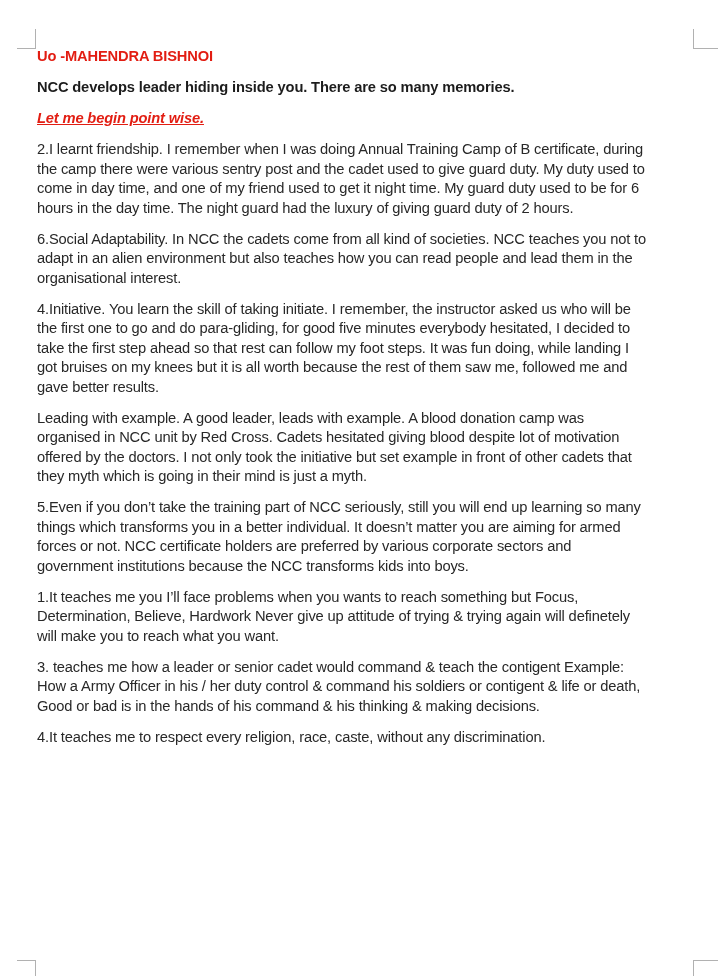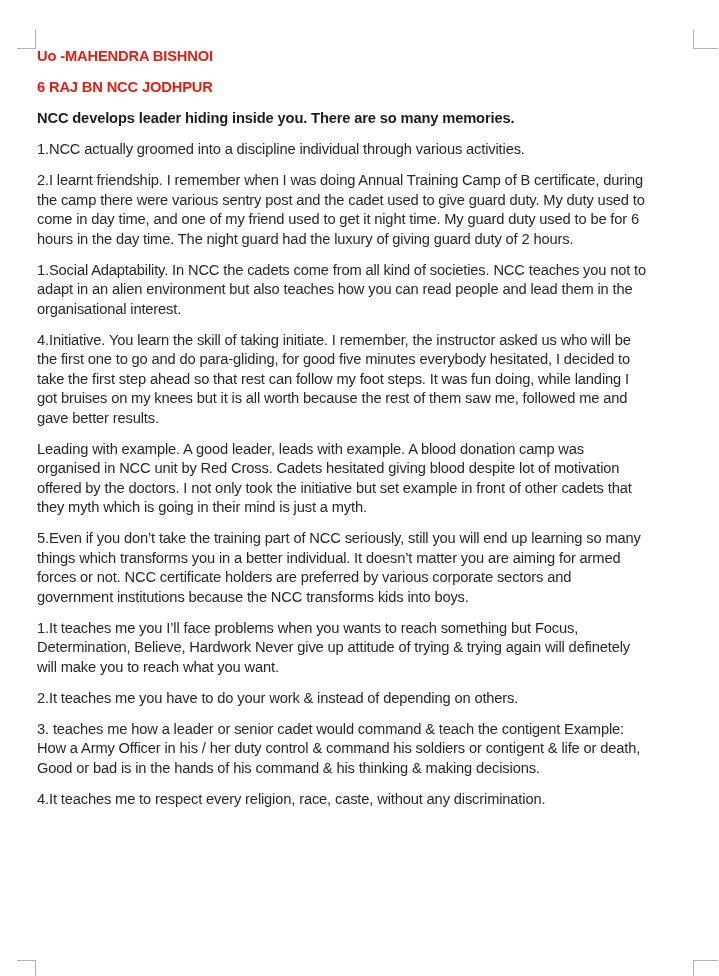--- a/index.html
+++ b/index.html
@@ -84,46 +84,44 @@
 
 <div class="page">
 
   <div class="crop-mark crop-tl"></div>
   <div class="crop-mark crop-tr"></div>
   <div class="crop-mark crop-bl"></div>
   <div class="crop-mark crop-br"></div>
 
   <div class="document">
     <p class="red-heading">Uo -MAHENDRA BISHNOI</p>
-    <p class="red-heading">6 RAJ BN NCC JODHPUR</p>
     <p class="black-heading">NCC develops leader hiding inside you. There are so many memories.</p>
-    <p class="body-para">1.NCC actually groomed into a discipline individual through various activities.</p>
+    <p class="red-italic-heading">Let me begin point wise.</p>
     <p class="body-para">2.I learnt friendship. I remember when I was doing Annual Training Camp of B certificate, during
 the camp there were various sentry post and the cadet used to give guard duty. My duty used to
 come in day time, and one of my friend used to get it night time. My guard duty used to be for 6
 hours in the day time. The night guard had the luxury of giving guard duty of 2 hours.</p>
-    <p class="body-para">1.Social Adaptability. In NCC the cadets come from all kind of societies. NCC teaches you not to
+    <p class="body-para">6.Social Adaptability. In NCC the cadets come from all kind of societies. NCC teaches you not to
 adapt in an alien environment but also teaches how you can read people and lead them in the
 organisational interest.</p>
     <p class="body-para">4.Initiative. You learn the skill of taking initiate. I remember, the instructor asked us who will be
 the first one to go and do para-gliding, for good five minutes everybody hesitated, I decided to
 take the first step ahead so that rest can follow my foot steps. It was fun doing, while landing I
 got bruises on my knees but it is all worth because the rest of them saw me, followed me and
 gave better results.</p>
     <p class="body-para">Leading with example. A good leader, leads with example. A blood donation camp was
 organised in NCC unit by Red Cross. Cadets hesitated giving blood despite lot of motivation
 offered by the doctors. I not only took the initiative but set example in front of other cadets that
 they myth which is going in their mind is just a myth.</p>
     <p class="body-para">5.Even if you don’t take the training part of NCC seriously, still you will end up learning so many
 things which transforms you in a better individual. It doesn’t matter you are aiming for armed
 forces or not. NCC certificate holders are preferred by various corporate sectors and
 government institutions because the NCC transforms kids into boys.</p>
     <p class="body-para">1.It teaches me you I’ll face problems when you wants to reach something but Focus,
 Determination, Believe, Hardwork Never give up attitude of trying &amp; trying again will definetely
 will make you to reach what you want.</p>
-    <p class="body-para">2.It teaches me you have to do your work &amp; instead of depending on others.</p>
     <p class="body-para">3. teaches me how a leader or senior cadet would command &amp; teach the contigent Example:
 How a Army Officer in his / her duty control &amp; command his soldiers or contigent &amp; life or death,
 Good or bad is in the hands of his command &amp; his thinking &amp; making decisions.</p>
     <p class="body-para">4.It teaches me to respect every religion, race, caste, without any discrimination.</p>
   </div>
 
 </div>
 
 </body></html>

